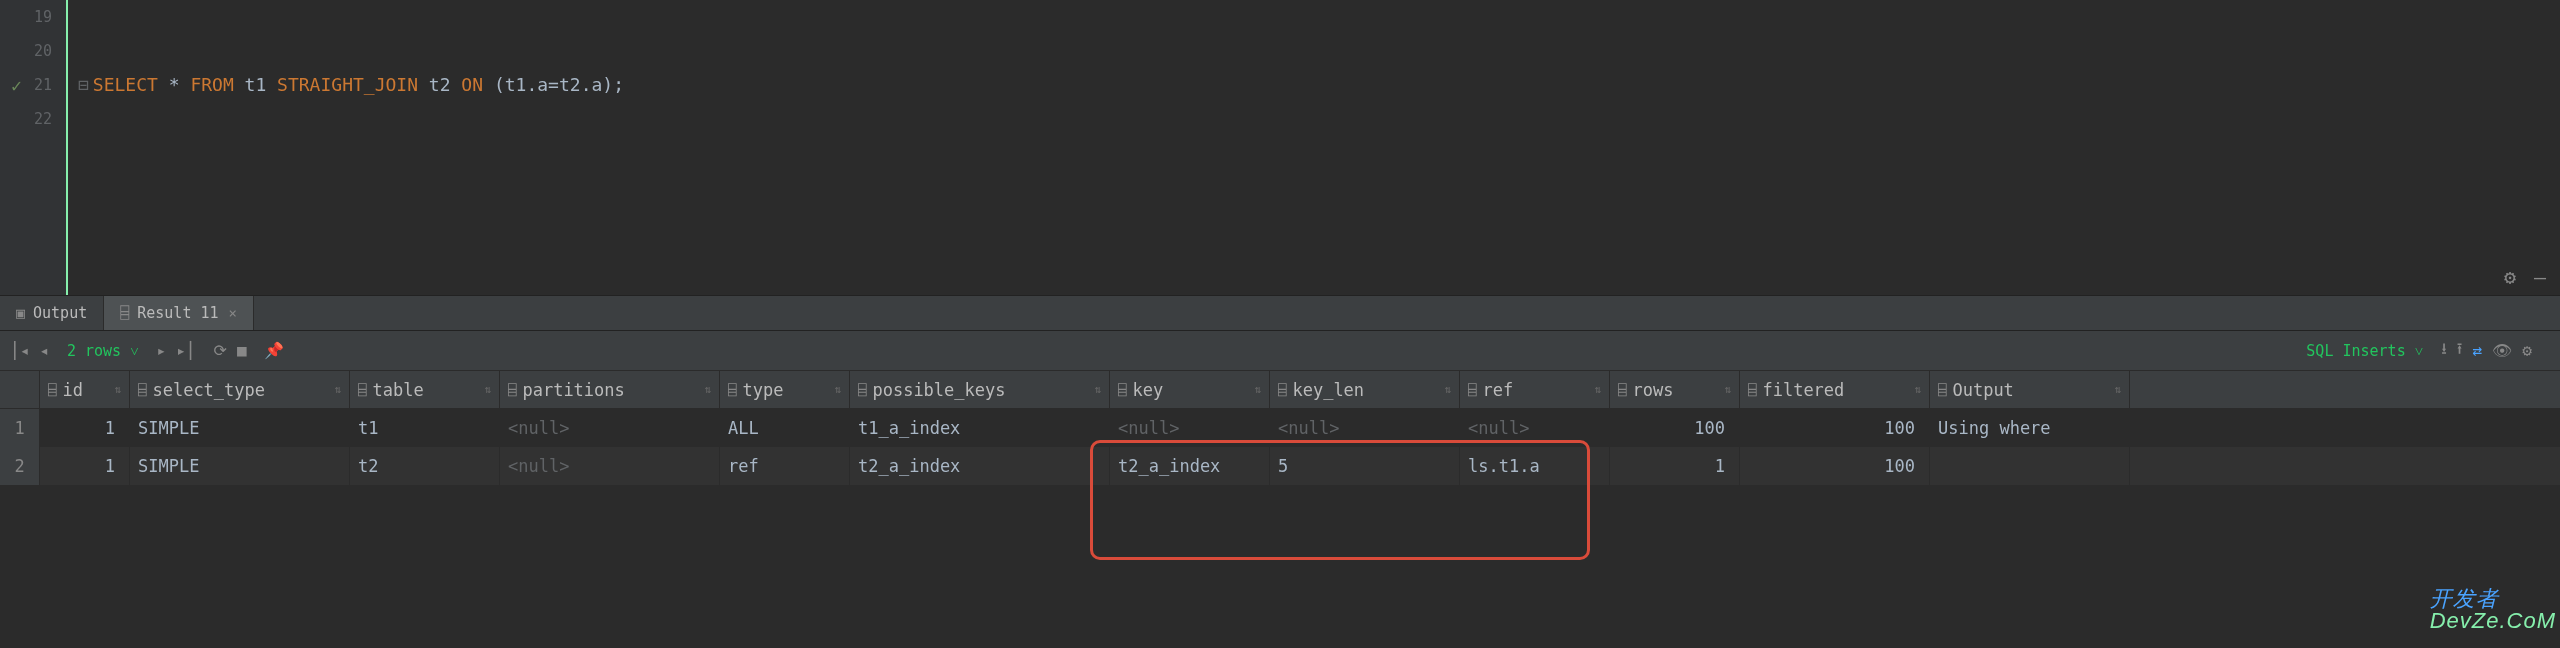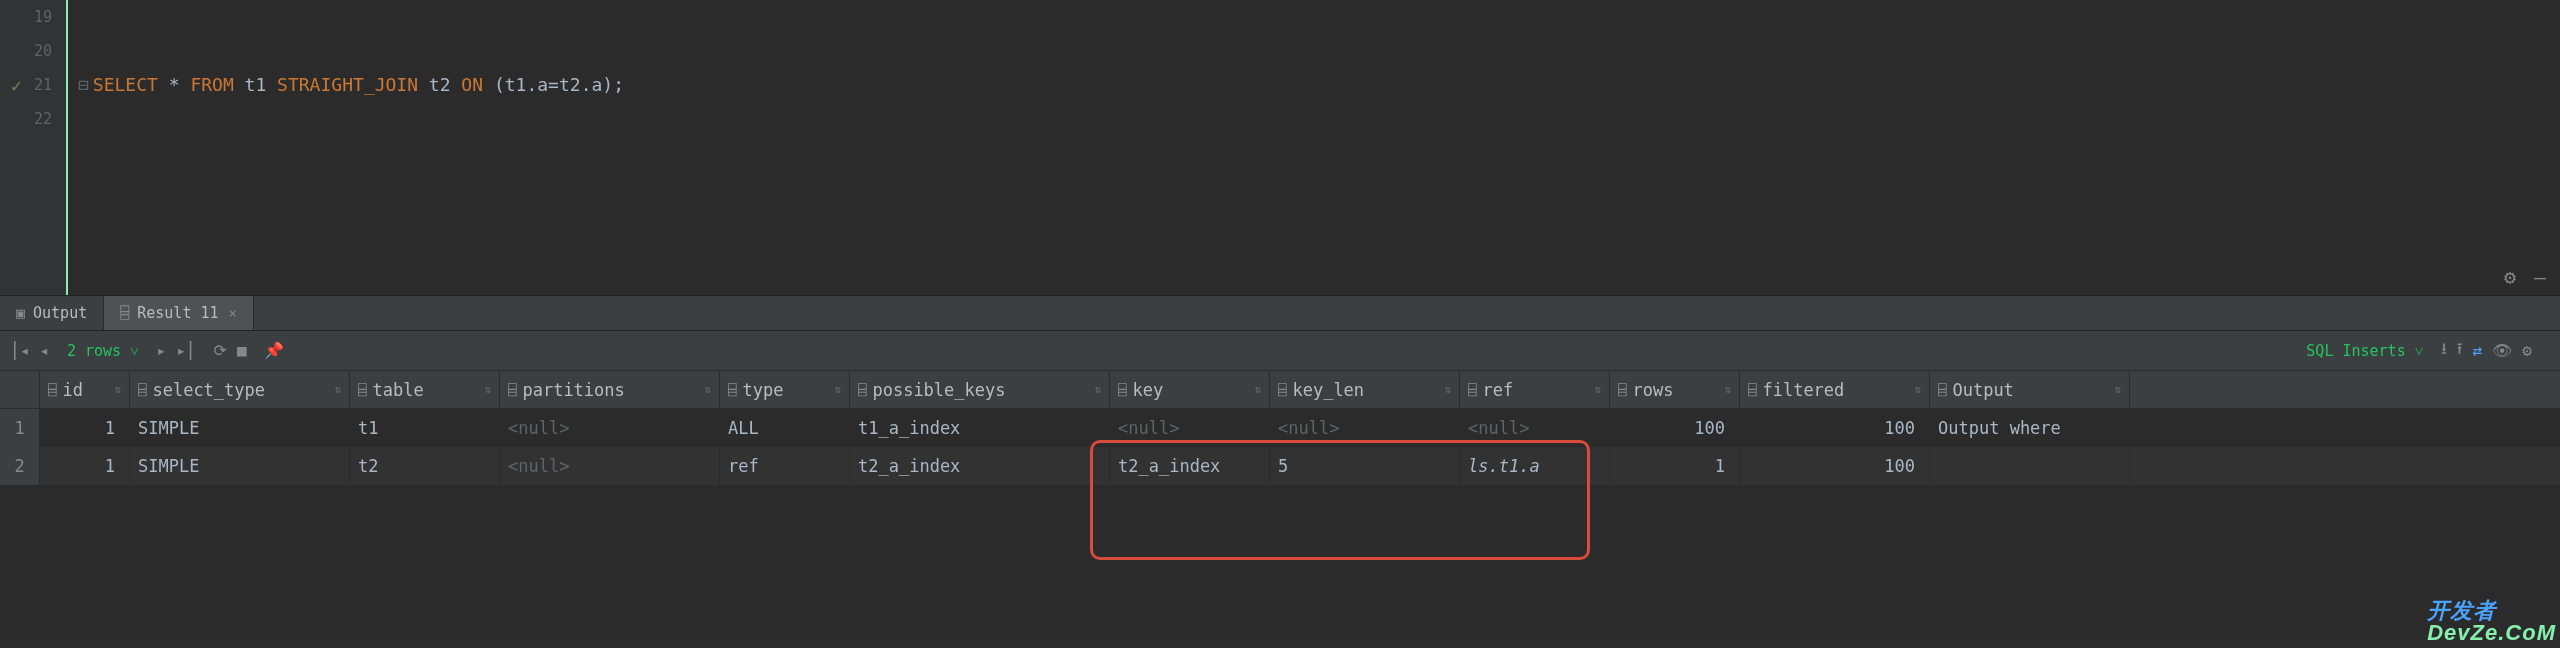--- a/index.html
+++ b/index.html
@@ -45,21 +45,21 @@
 .rownum { width:40px; justify-content:center; background:#3c3f41; color:#888; border-right:1px solid #2b2b2b; }
 .head-cell .col-icon { color:#888; margin-right:6px; font-size:14px; }
 .head-cell .sort { margin-left:auto; color:#666; font-size:11px; }
 .num { justify-content:flex-end; padding-right:14px; }
 .null { color:#606366; }
 
 
 .hl-box { position:absolute; border:3px solid #d94b3a; border-radius:10px; pointer-events:none; }
 
 
-.watermark { position:absolute; right:4px; bottom:4px; font-family:sans-serif; font-weight:bold; font-style:italic; line-height:1; text-align:left; }
+.watermark { position:absolute; right:4px; bottom:16px; font-family:sans-serif; font-weight:normal; font-style:italic; line-height:1; text-align:left; }
 .watermark .w1 { color:#4aa3ff; font-size:22px; letter-spacing:1px; }
 .watermark .w2 { color:#86efac; font-size:22px; letter-spacing:1px; }
 </style>
 </head>
 <body>
 
 <div class="editor">
   <div class="gutter" id="gutter">
       <div class="gut-row">
         <span>19</span>
@@ -204,35 +204,35 @@
           <span class="null">&lt;null&gt;</span>
         </div>
         <div class="cell" style="width: 190px;">
           <span class="null">&lt;null&gt;</span>
         </div>
         <div class="cell" style="width: 150px;">
           <span class="null">&lt;null&gt;</span>
         </div>
         <div class="cell num" style="width: 130px;">100</div>
         <div class="cell num" style="width: 190px;">100</div>
-        <div class="cell" style="width: 200px;">Output where</div>
+        <div class="cell" style="width: 200px;">Using where</div>
       </div>
       <div class="grid-row">
         <div class="cell rownum">2</div>
         <div class="cell num" style="width: 90px;">1</div>
         <div class="cell" style="width: 220px;">SIMPLE</div>
         <div class="cell" style="width: 150px;">t2</div>
         <div class="cell" style="width: 220px;">
           <span class="null">&lt;null&gt;</span>
         </div>
         <div class="cell" style="width: 130px;">ref</div>
         <div class="cell" style="width: 260px;">t2_a_index</div>
         <div class="cell" style="width: 160px;">t2_a_index</div>
         <div class="cell" style="width: 190px;">5</div>
-        <div class="cell" style="width: 150px; font-style: italic;">ls.t1.a</div>
+        <div class="cell" style="width: 150px;">ls.t1.a</div>
         <div class="cell num" style="width: 130px;">1</div>
         <div class="cell num" style="width: 190px;">100</div>
         <div class="cell" style="width: 200px;"></div>
       </div>
     </div>
 </div>
 
 <div class="hl-box" id="hl" style="top: 440px; left: 1090px; width: 500px; height: 120px;"></div>
 
 <div class="watermark">

